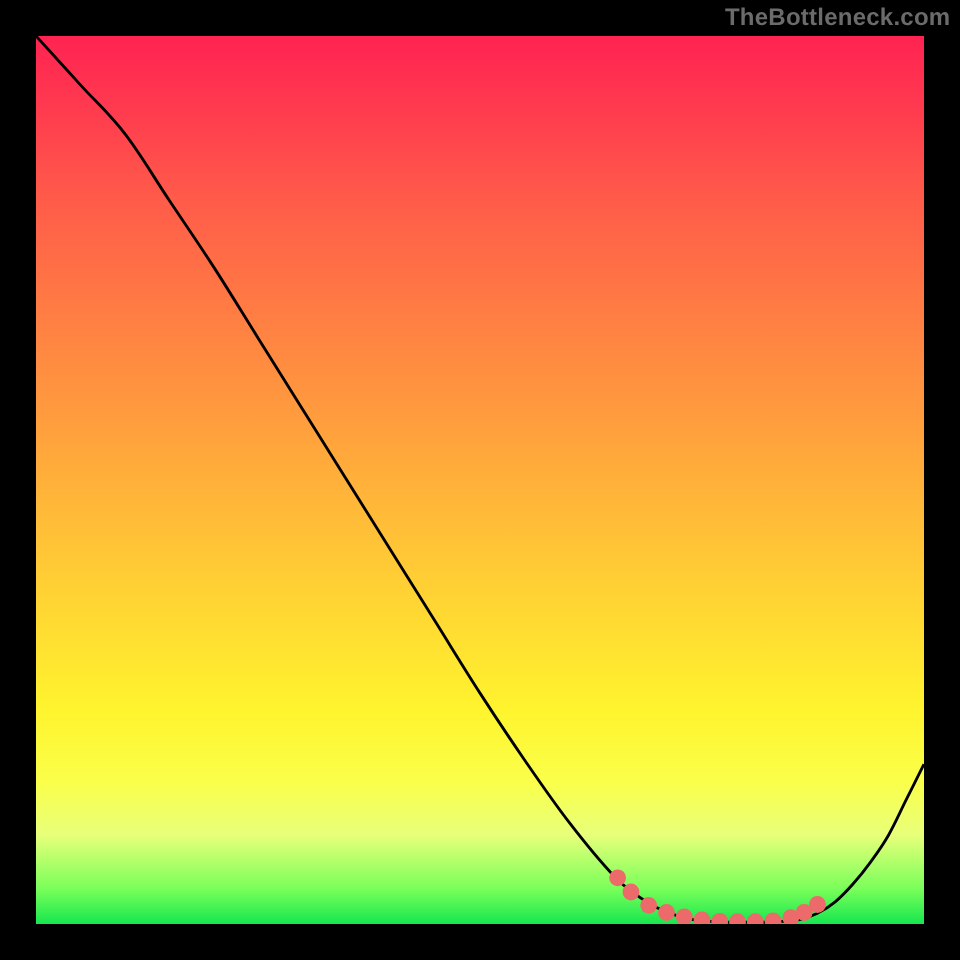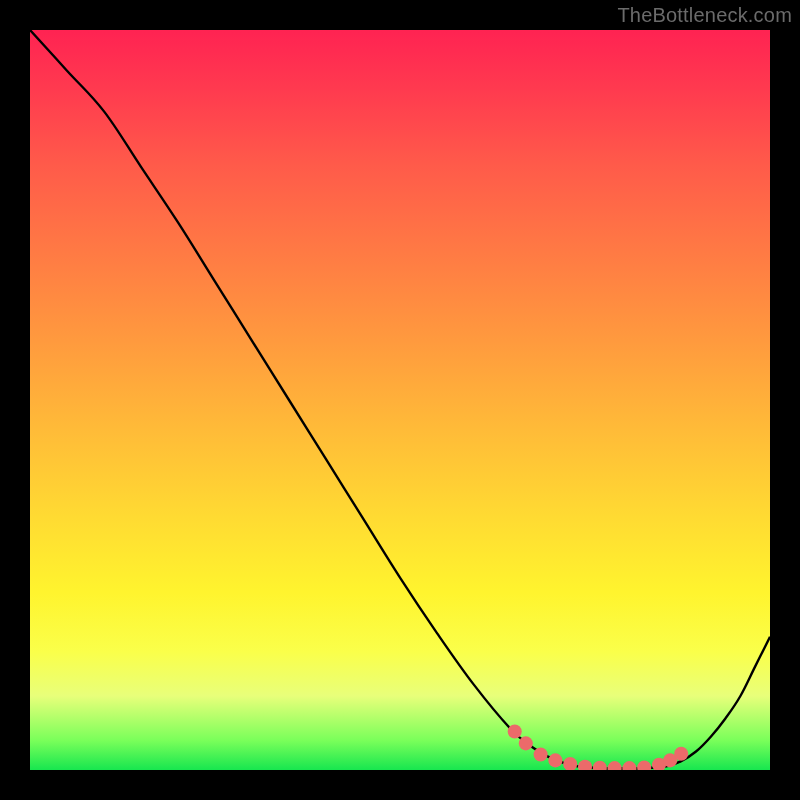--- a/index.html
+++ b/index.html
@@ -48,20 +48,21 @@
     inset: 0;
   }
   .watermark {
     position: absolute;
     top: 4px;
     right: 8px;
     color: #6b6b6b;
     font-size: 20px;
     letter-spacing: 0.2px;
     user-select: none;
+    font-weight: bold;
   }
   .dot {
     fill: #ec6a6a;
   }
 </style>
 </head>
 <body>
 
 <div class="stage">
 

